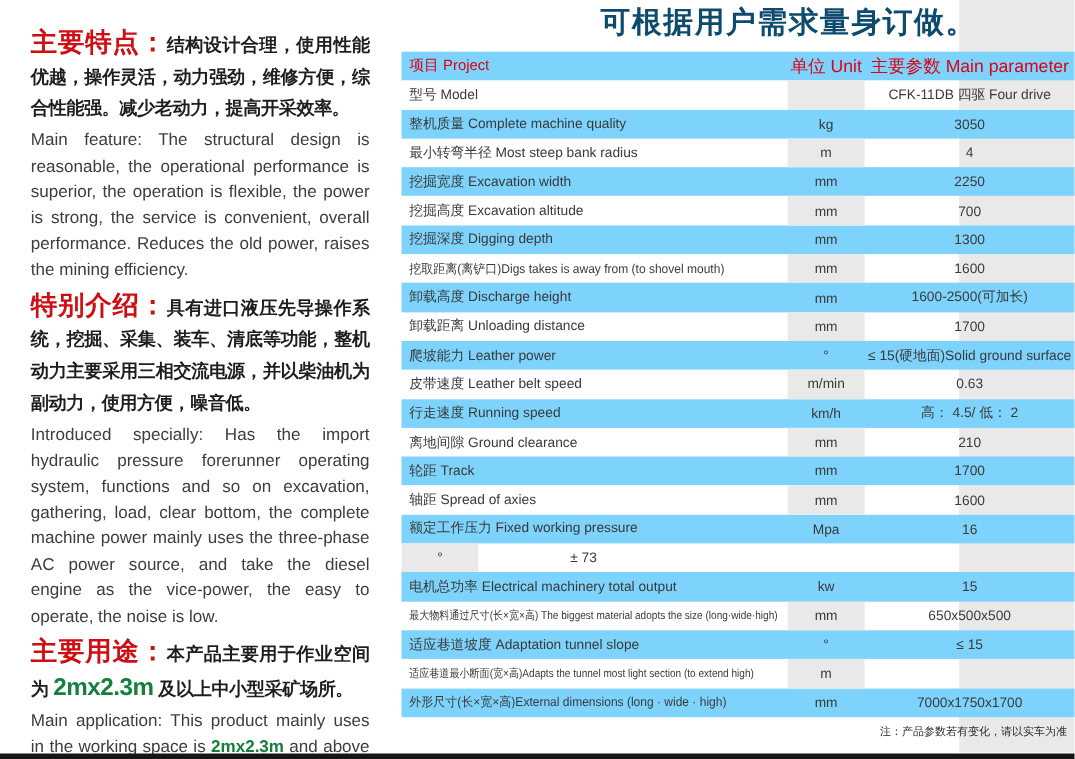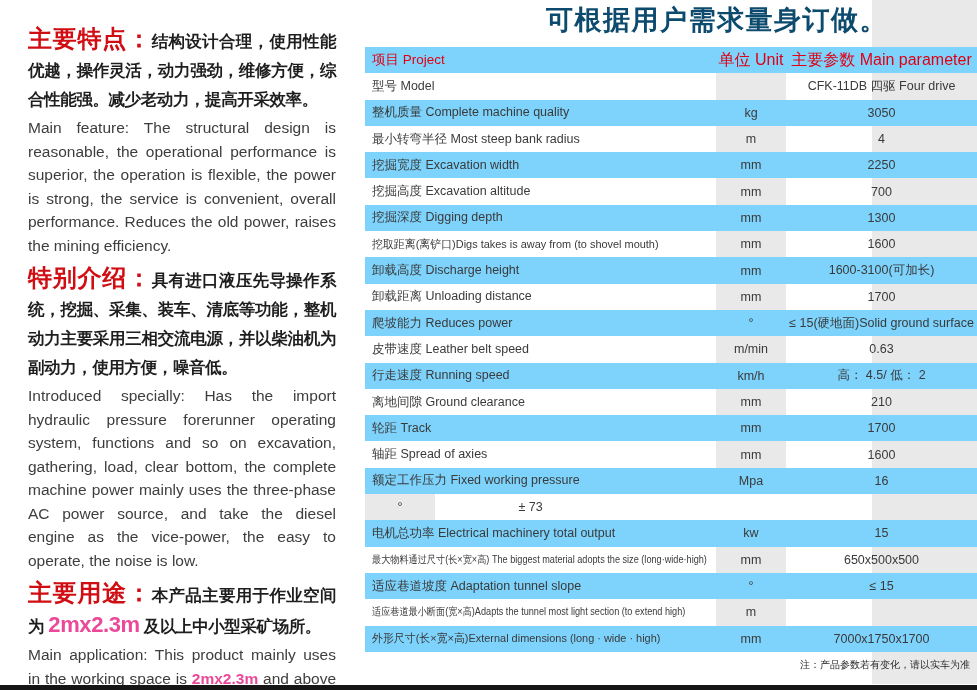--- a/index.html
+++ b/index.html
@@ -14,21 +14,21 @@
   .title{
     position:absolute;left:546px;top:2px;margin:0;
     font-size:27px;font-weight:bold;color:#0c4a6e;letter-spacing:1.5px;white-space:nowrap;
   }
   
   .left-col{position:absolute;left:28px;top:27px;width:308px;}
   .zh{margin:0 0 2px 0;font-size:16.5px;line-height:29px;letter-spacing:-0.4px;
       color:#1e1e1e;font-weight:600;text-align:justify;}
   .zh .heading{font-size:24px;font-weight:800;color:#cf0d12;line-height:1;letter-spacing:0;}
   .en{margin:0 0 9px 0;font-size:15.5px;line-height:23.5px;color:#3d3d3d;text-align:justify;}
-  .red-b{color:#ec4899;font-weight:bold;}
+  .red-b{color:#15803d;font-weight:bold;}
   .zh .red-b{font-size:22px;}
   
   .spec-table{position:absolute;left:365px;top:47px;width:612px;}
   .trow{height:26.3px;display:flex;align-items:stretch;}
   .trow.gray{background:#7dd3fc;}
   .cell{display:flex;align-items:center;}
   .proj{width:351px;padding-left:7px;box-sizing:border-box;
         font-size:12.5px;color:#3a3a3a;white-space:nowrap;}
   .unit{width:70px;justify-content:center;font-size:12.5px;color:#3a3a3a;}
   .trow.white .unit{background:#e9e9e9;}
@@ -111,32 +111,32 @@
           <span>挖取距离(离铲口)Digs takes is away from (to shovel mouth)</span>
         </div>
         <div class="cell unit">mm</div>
         <div class="cell param">1600</div>
       </div>
       <div class="trow gray">
         <div class="cell proj">
           <span>卸载高度 Discharge height</span>
         </div>
         <div class="cell unit">mm</div>
-        <div class="cell param">1600-3100(可加长)</div>
+        <div class="cell param">1600-2500(可加长)</div>
       </div>
       <div class="trow white">
         <div class="cell proj">
           <span>卸载距离 Unloading distance</span>
         </div>
         <div class="cell unit">mm</div>
         <div class="cell param">1700</div>
       </div>
       <div class="trow gray">
         <div class="cell proj">
-          <span>爬坡能力 Reduces power</span>
+          <span>爬坡能力 Leather power</span>
         </div>
         <div class="cell unit">°</div>
         <div class="cell param">≤ 15(硬地面)Solid ground surface</div>
       </div>
       <div class="trow white">
         <div class="cell proj">
           <span>皮带速度 Leather belt speed</span>
         </div>
         <div class="cell unit">m/min</div>
         <div class="cell param">0.63</div>

